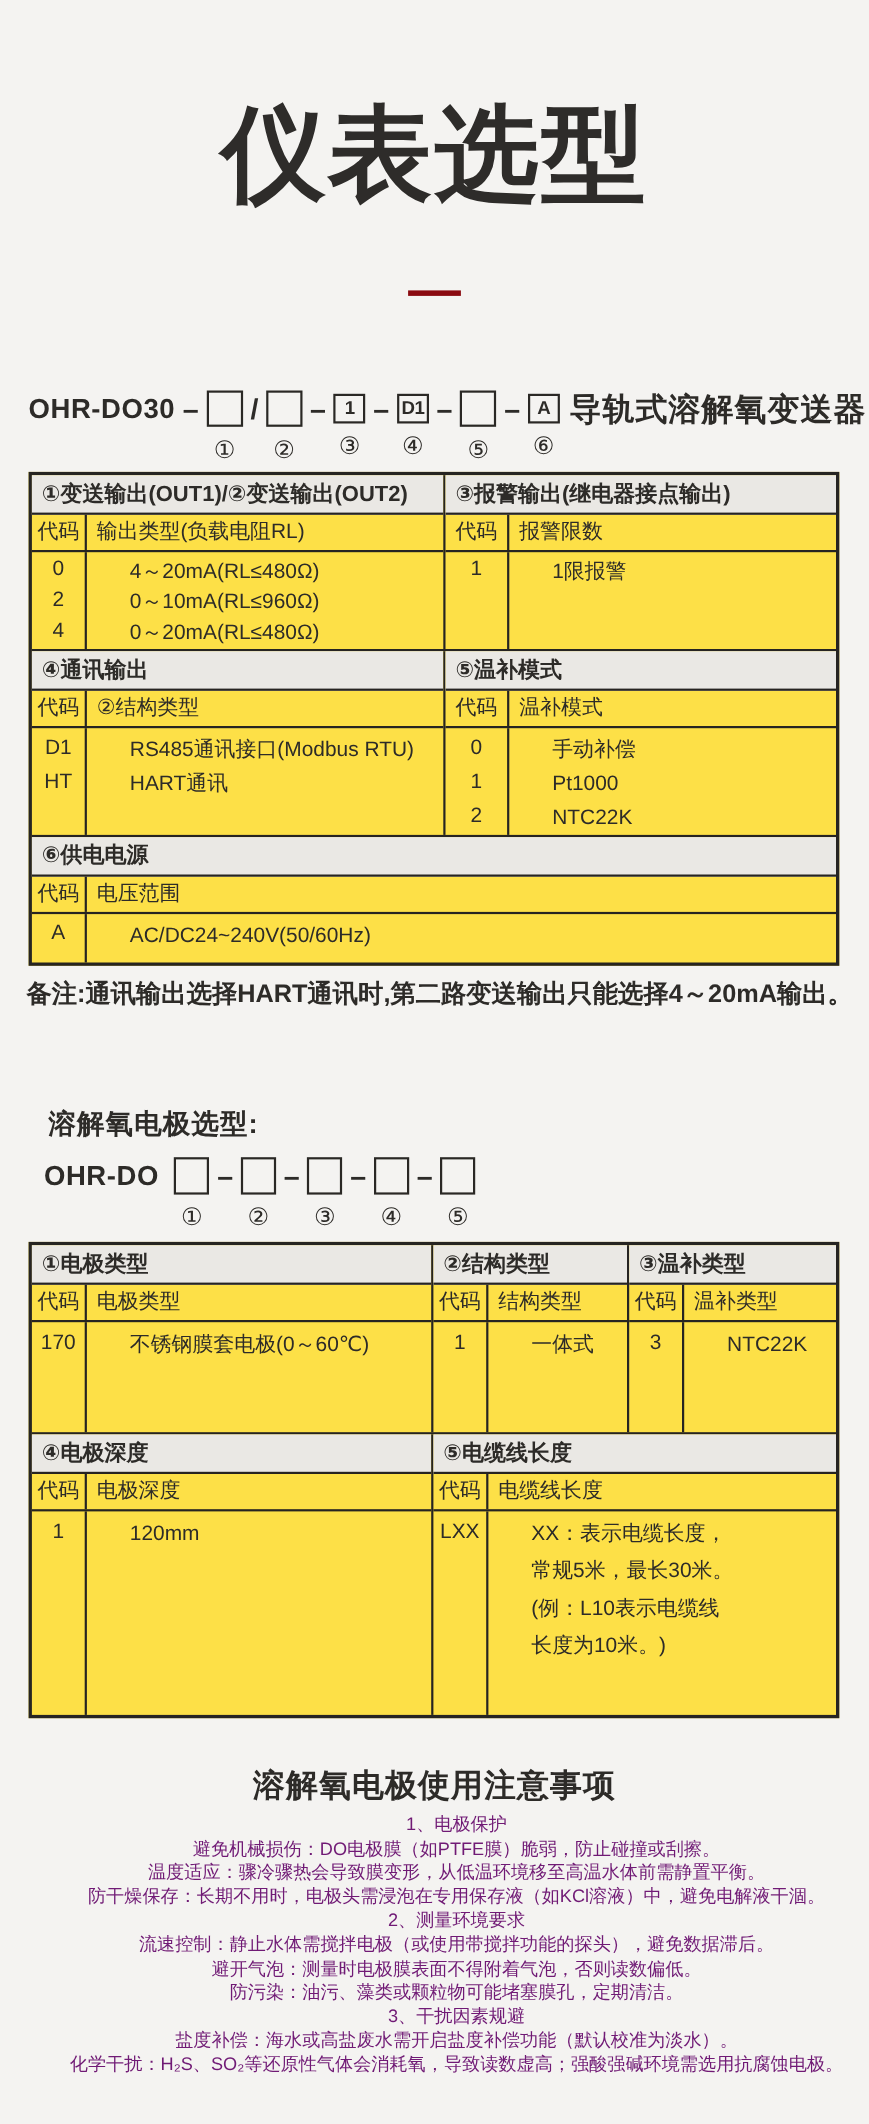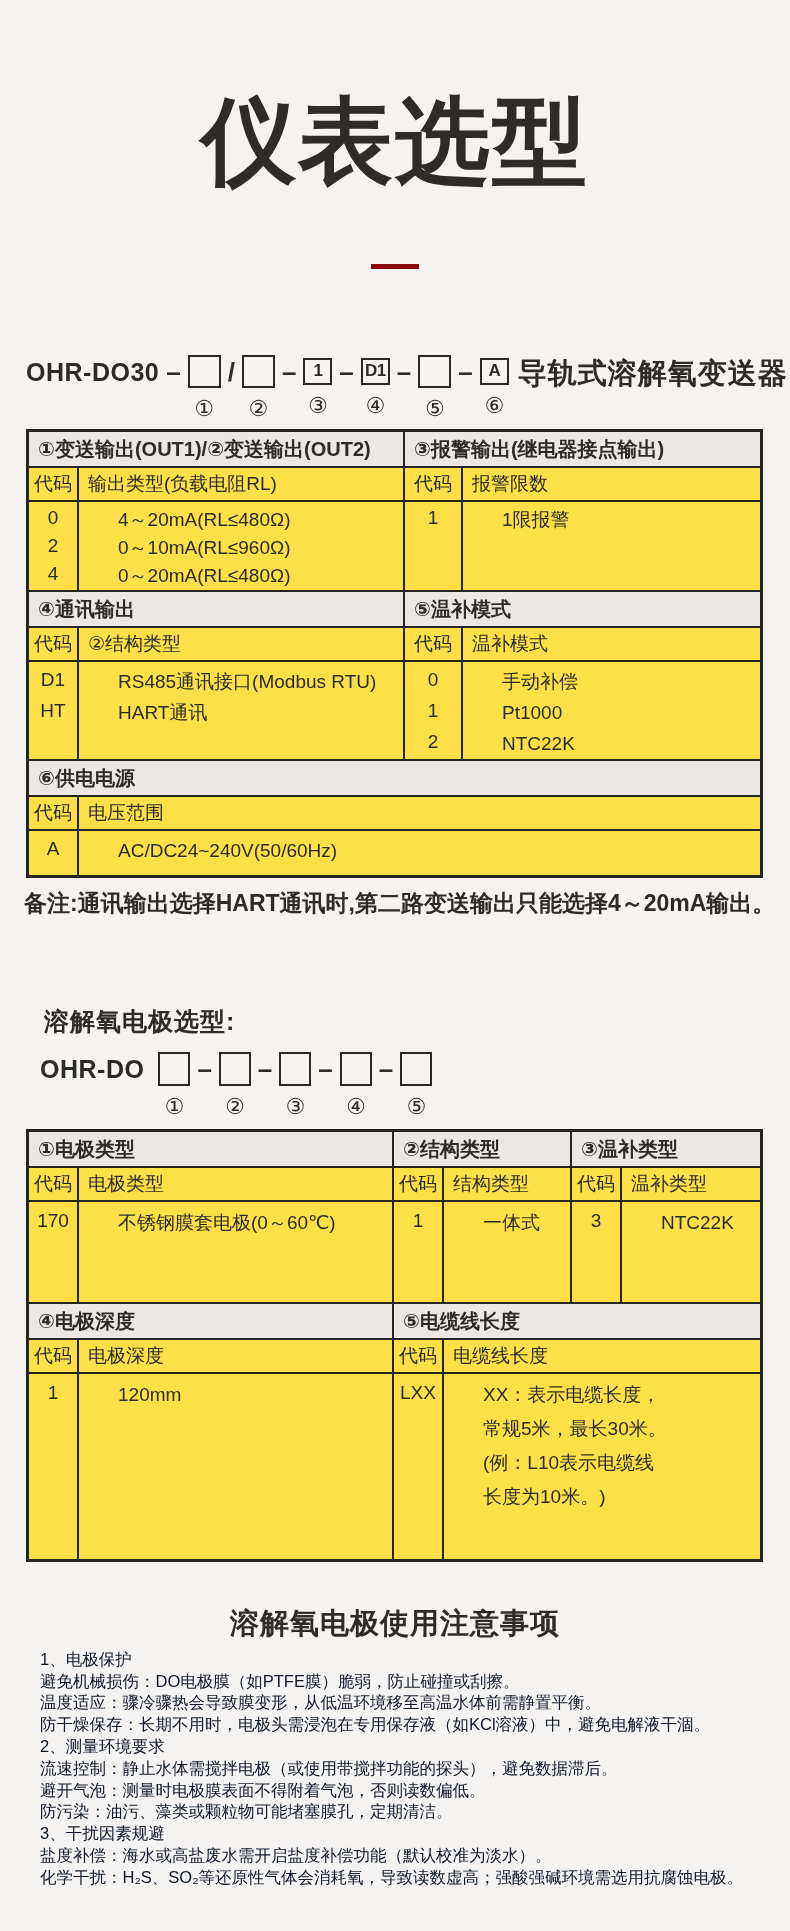--- a/index.html
+++ b/index.html
@@ -66,21 +66,21 @@
   .d-b{min-height:93px;}
   .d-c{min-height:44px;}
   .d-p1{min-height:100px;}
   .d-p2{min-height:185px;}
   
   .notes1{margin:8px 0 0 24px;font-size:23px;font-weight:600;line-height:35px;color:#2d2b28;}
   
   .h2{margin:84px 0 0 44px;font-size:25px;font-weight:800;letter-spacing:1px;}
   
   .notes2-title{margin-top:42px;text-align:center;font-size:29px;font-weight:600;letter-spacing:1px;}
-  .notes2{margin:5px 0 0 40px;font-size:16.5px;font-weight:500;line-height:21.8px;color:#0f172a;}
+  .notes2{margin:5px 0 0 40px;font-size:16.5px;font-weight:500;line-height:21.8px;color:#701a75;text-align:center;}
   .notes2 div{white-space:nowrap;}
 </style>
 </head>
 <body>
 
 <div class="page-title">仪表选型</div>
 <div class="red-dash" style="background:#8a0a10;"></div>
 
 <div class="model-line">
   <span class="m-prefix">OHR-DO30</span>

